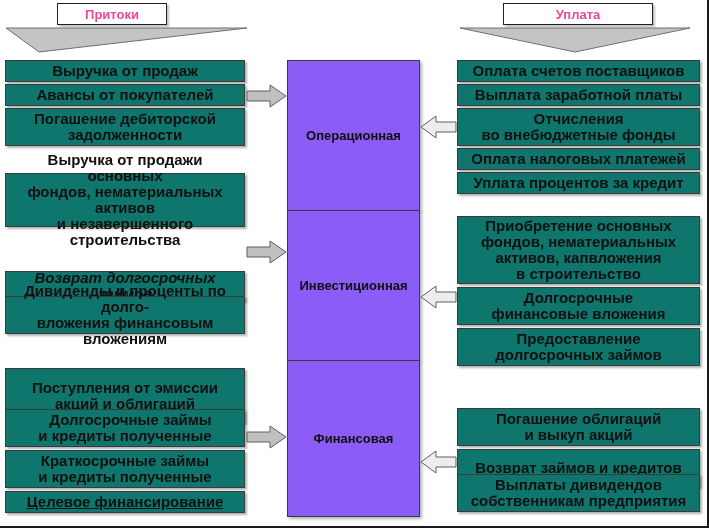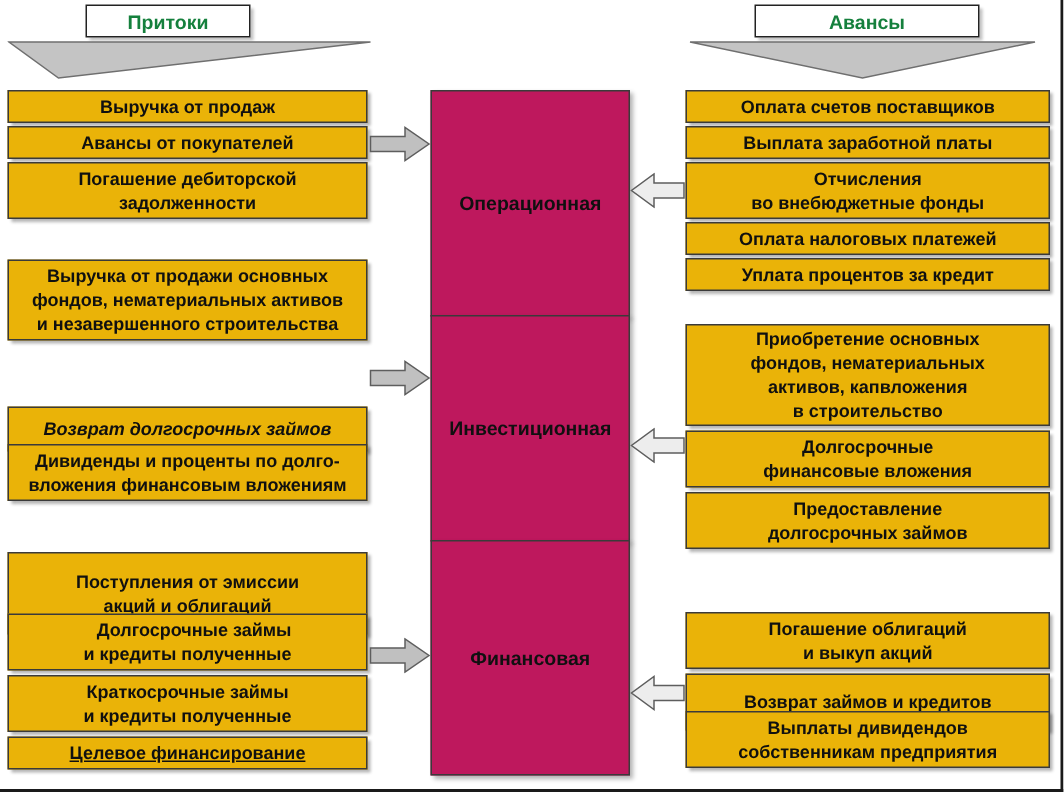--- a/index.html
+++ b/index.html
@@ -11,63 +11,63 @@
     font-family: "Liberation Sans", "DejaVu Sans", sans-serif;
     box-sizing: border-box;
     border-bottom: 2px solid #1a1a1a;
     border-right: 2px solid #1a1a1a;
     overflow: hidden;
   }
   .box {
     position: absolute;
     box-sizing: border-box;
     border: 1px solid #3a3a3a;
-    background: #eab308;
+    background: #0f766e;
     display: flex;
     align-items: center;
     justify-content: center;
     text-align: center;
     font-weight: bold;
-    font-size: 12px;
+    font-size: 15px;
     line-height: 16px;
     color: #101010;
     padding: 0 4px;
     white-space: pre-line;
     box-shadow: 2px 2px 2px rgba(0,0,0,0.30);
   }
   .lbox { left: 5px;  width: 240px; }
   .rbox { left: 457px; width: 243px; }
   .cbox {
     left: 287px; width: 133px;
-    background: #be185d;
+    background: #8b5cf6;
     font-size: 13px;
     box-shadow: 2px 2px 3px rgba(0,0,0,0.30);
   }
   .hdr {
     position: absolute;
     box-sizing: border-box;
     border: 1px solid #222;
     background: #ffffff;
     display: flex;
     align-items: center;
     justify-content: center;
     font-weight: bold;
     font-size: 13px;
-    color: #15803d;
+    color: #ec4899;
     box-shadow: 2px 2px 2px rgba(0,0,0,0.25);
   }
   .shape { position: absolute; }
 </style>
 </head>
 <body>
 
 <div id="stage">
 
   <div class="hdr" style="left:57px; top:3px; width:110px; height:22px;">Притоки</div>
-  <div class="hdr" style="left:503px; top:3px; width:150px; height:22px;">Авансы</div>
+  <div class="hdr" style="left:503px; top:3px; width:150px; height:22px;">Уплата</div>
 
   <svg class="shape" style="left:5px; top:27px;" width="243" height="27">
     <polygon points="1,1 242,1 34,25" fill="#c4c4c4" stroke="#6f6f6f" stroke-width="1"></polygon>
   </svg>
   <svg class="shape" style="left:459px; top:27px;" width="233" height="27">
     <polygon points="1,1 231,1 116,25" fill="#c4c4c4" stroke="#6f6f6f" stroke-width="1"></polygon>
   </svg>
 
   <div class="box cbox" style="top:60px; height:151px;">Операционная</div>
   <div class="box cbox" style="top:210px; height:151px;">Инвестиционная</div>

